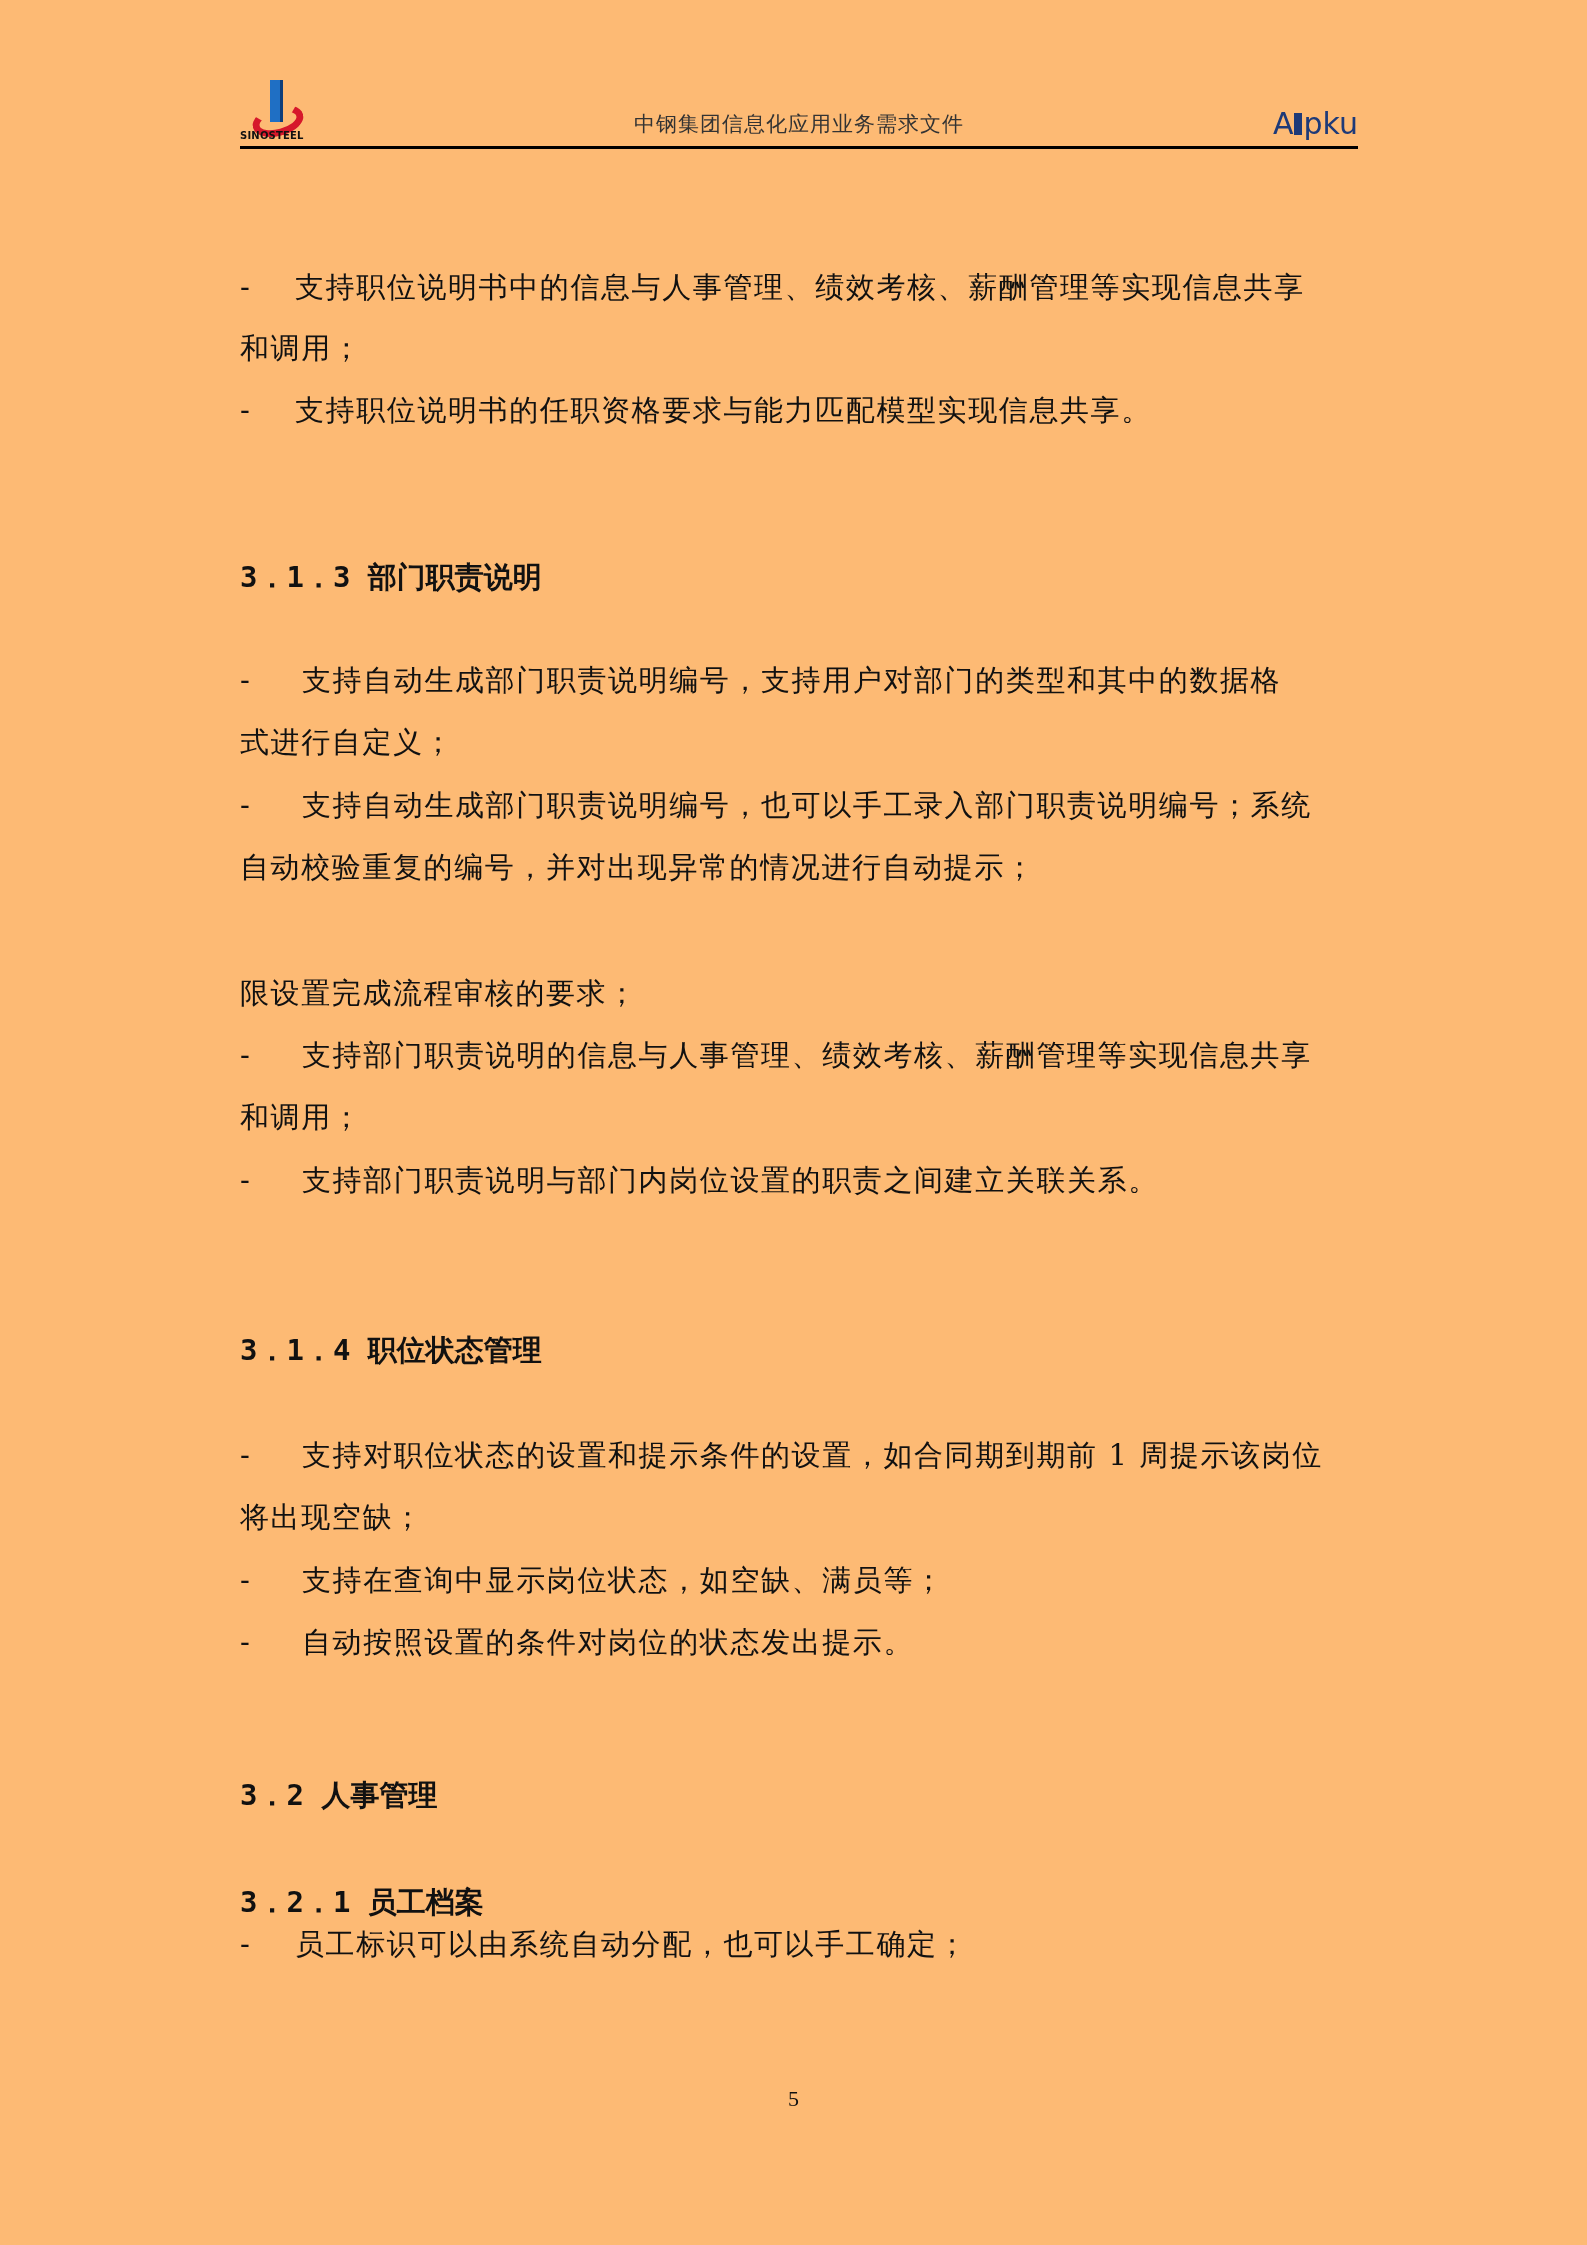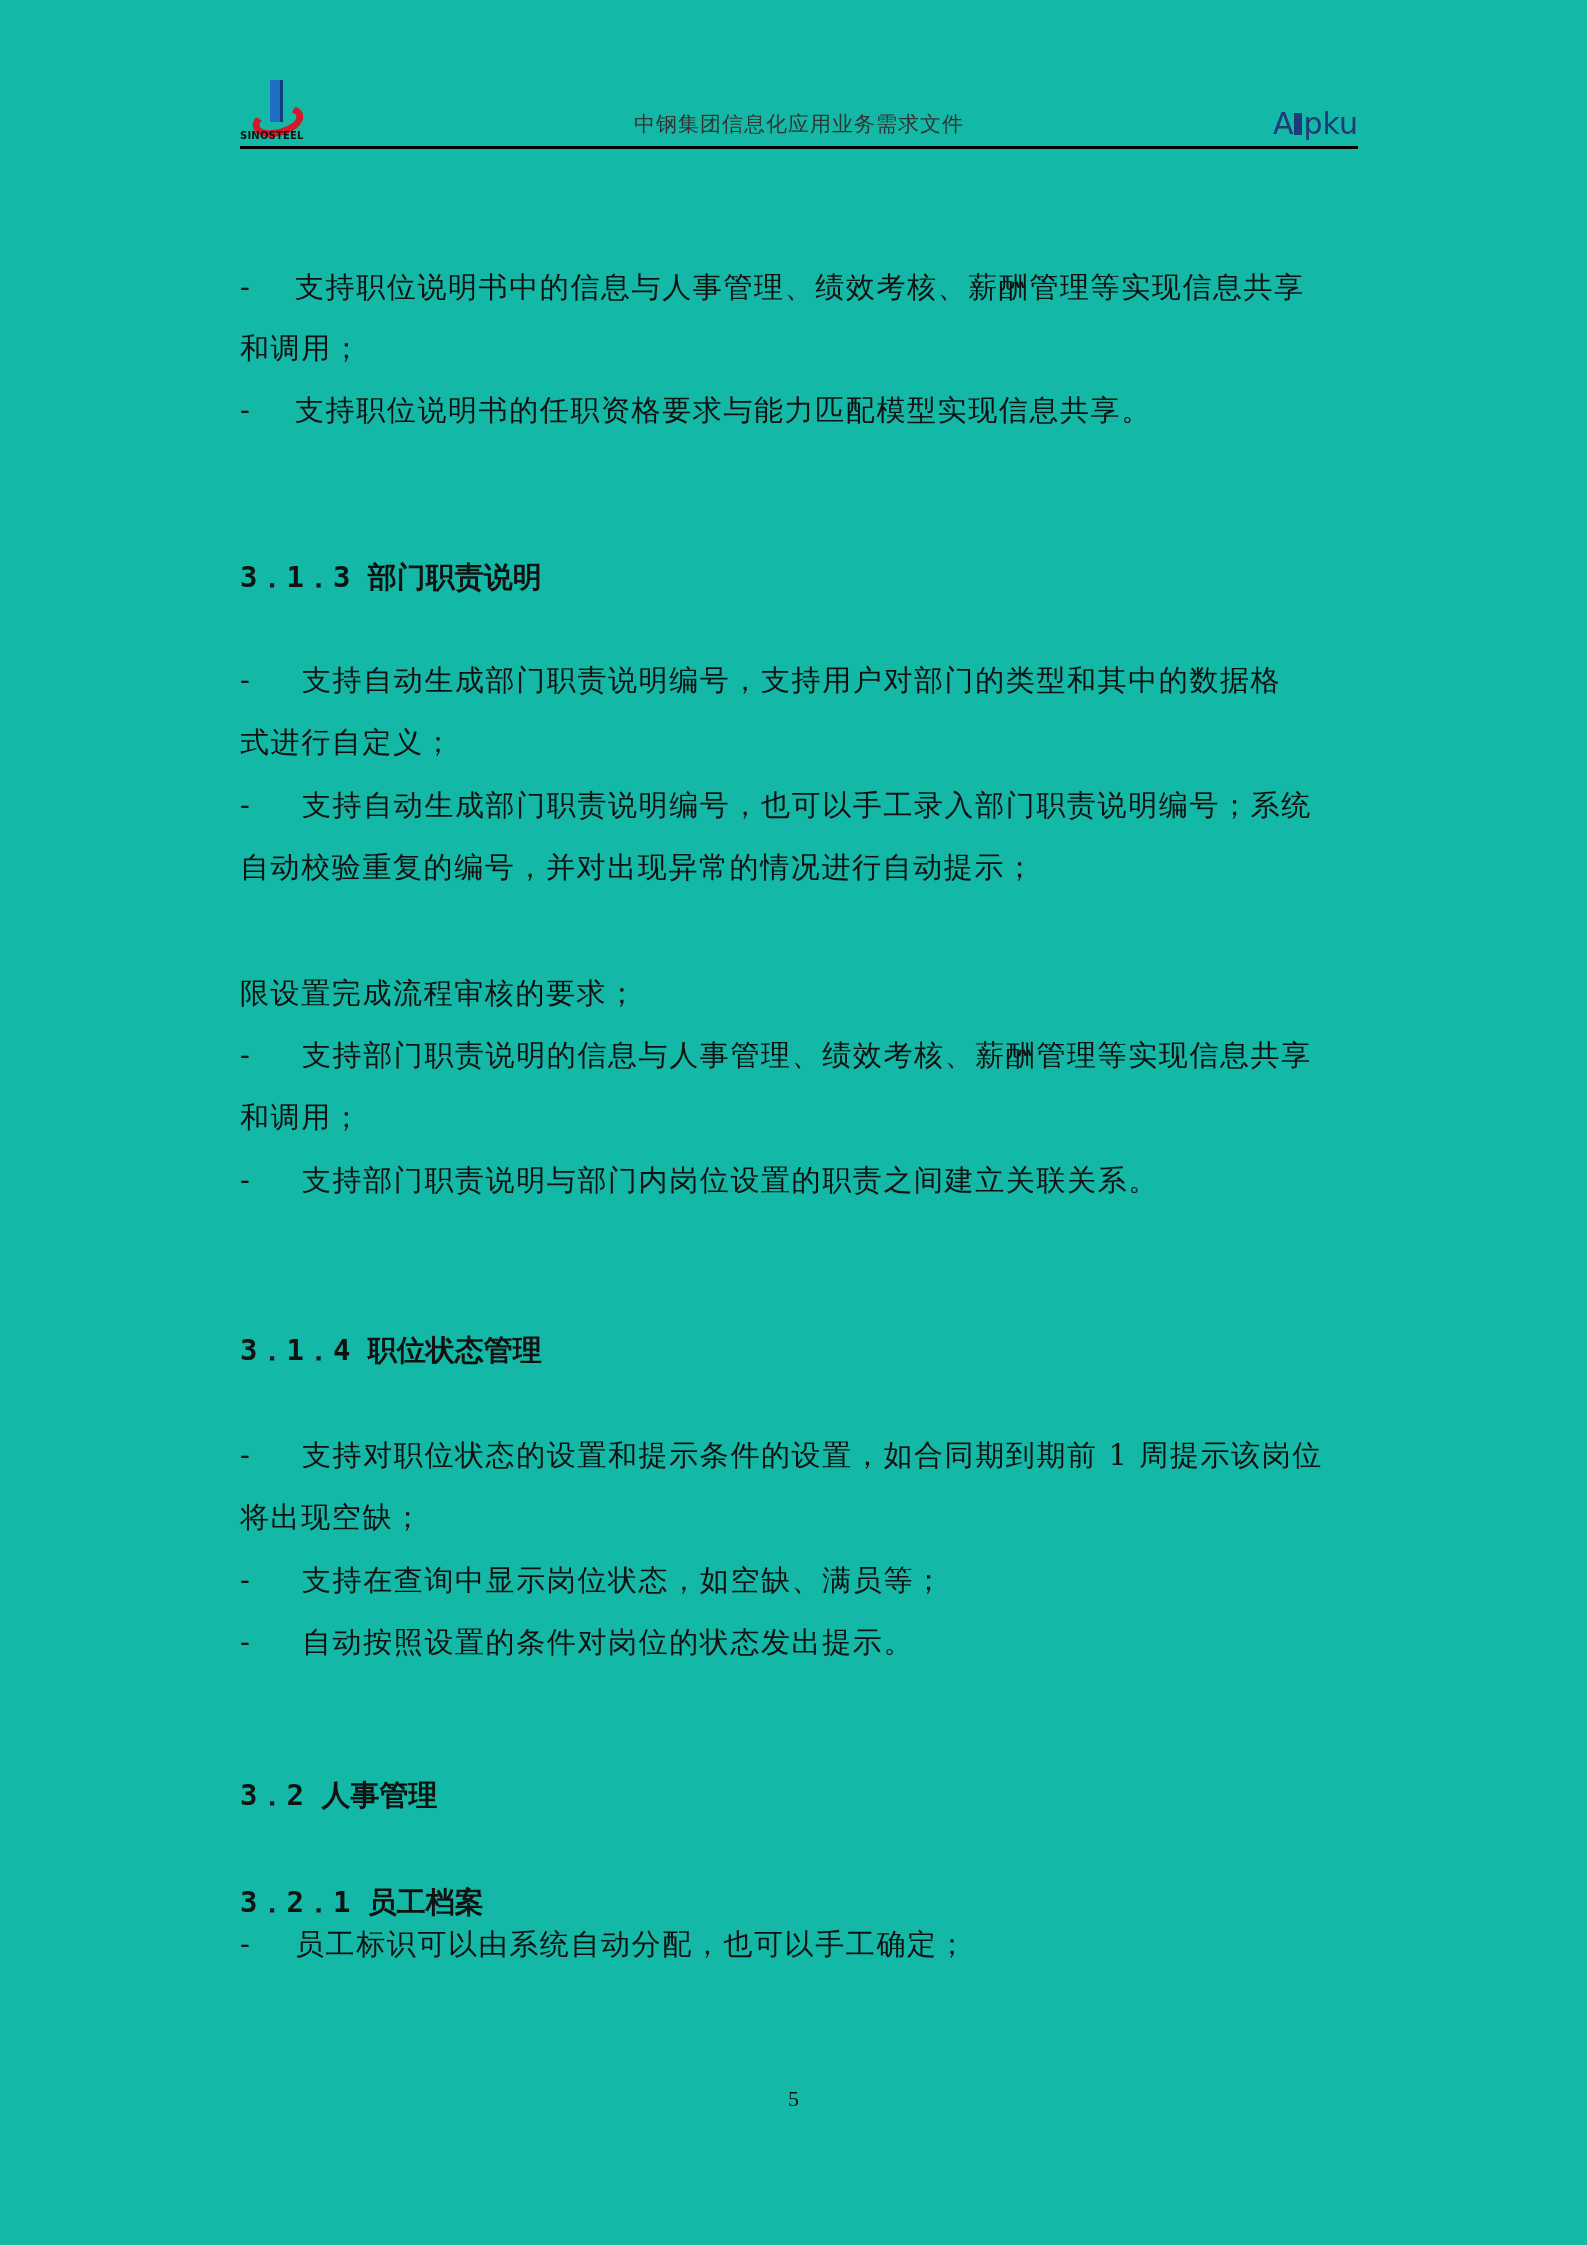--- a/index.html
+++ b/index.html
@@ -1,18 +1,18 @@
 <!DOCTYPE html>
 <html><head>
 <meta charset="utf-8">
 <style>
   html, body { margin: 0; padding: 0; background: #ffffff; }
   body { width: 1587px; height: 2245px; position: relative; overflow: hidden;
          font-family: "DejaVu Serif", "Liberation Serif", serif; color: #111; }
-  .page { position: absolute; left: 0; top: 0; width: 1587px; height: 2245px; background: #14b8a6; }
+  .page { position: absolute; left: 0; top: 0; width: 1587px; height: 2245px; background: #fdba74; }
 
   
   .header { position: absolute; left: 240px; top: 60px; width: 1118px; height: 90px; }
   .logo-left { position: absolute; left: 0; top: 20px; width: 80px; height: 64px; }
   .logo-left .pillar { position: absolute; left: 30px; top: 0; width: 10px; height: 42px; background: #1f6fc4; border-right: 3px solid #0e3e7a; }
   .logo-left .swoosh { position: absolute; left: 12px; top: 26px; width: 38px; height: 16px; border-radius: 50%;
                        border: 7px solid #d6182b; border-top-color: transparent; border-right-color: #d6182b; transform: rotate(-15deg); }
   .logo-left .brand { position: absolute; left: 0; top: 50px; font-family: "DejaVu Sans", sans-serif; font-weight: bold;
                       font-size: 10px; letter-spacing: 0.2px; color: #111; }
   .header-title { position: absolute; left: 0; width: 1118px; top: 50px; text-align: center;

